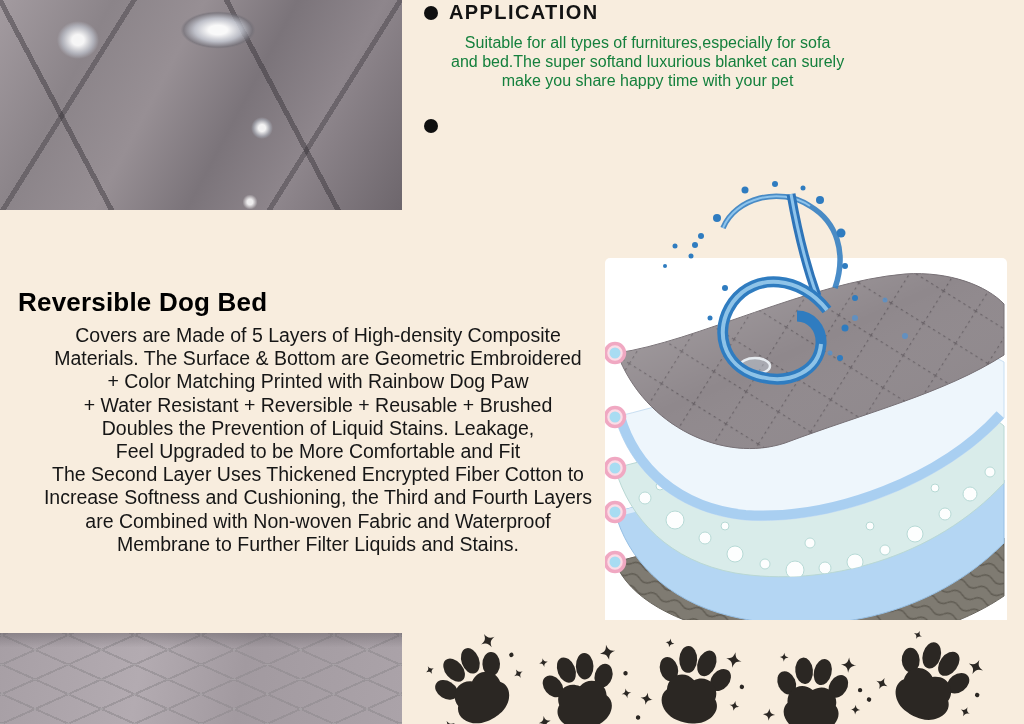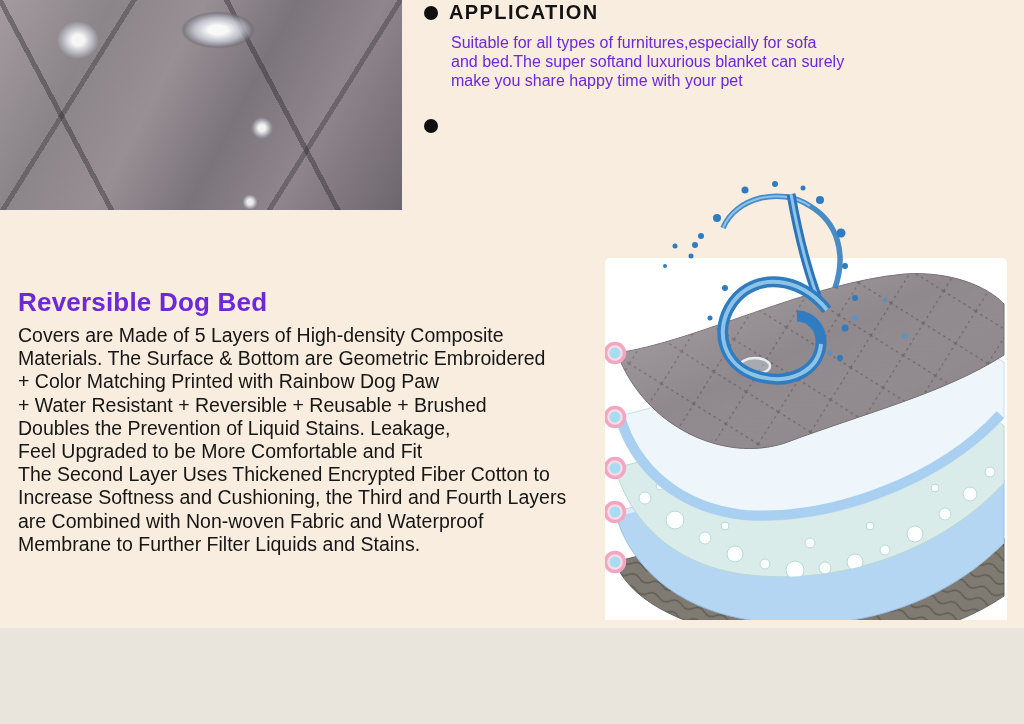--- a/index.html
+++ b/index.html
@@ -1,17 +1,17 @@
 <!DOCTYPE html>
 <html><head>
 <meta charset="utf-8">
 <style>
   html,body{margin:0;padding:0;}
   body{font-family:"Liberation Sans", sans-serif; background:#e9e4dc;}
-  #stage{position:relative;width:1024px;height:628px;background:#f8edde;overflow:hidden;}
+  #stage{position:relative;width:1024px;height:724px;background:#f8edde;overflow:hidden;}
 
   
   .photo-top{
     position:absolute;left:0;top:0;width:402px;height:210px;
     background:
       radial-gradient(ellipse 52px 26px at 218px 30px, rgba(255,255,255,.95) 0 18%, rgba(200,204,214,.8) 45%, rgba(110,108,116,.55) 66%, transparent 72%),
       radial-gradient(ellipse 30px 27px at 78px 40px, rgba(255,255,255,.92) 0 20%, rgba(190,194,204,.7) 52%, transparent 70%),
       radial-gradient(circle 14px at 262px 128px, rgba(255,255,255,.9) 0 25%, rgba(175,180,190,.6) 60%, transparent 78%),
       radial-gradient(circle 10px at 250px 202px, rgba(255,255,255,.85) 0 28%, transparent 75%),
       repeating-linear-gradient(62deg, transparent 0 96px, rgba(42,38,44,.4) 96px 101px, transparent 101px 200px),
@@ -24,27 +24,27 @@
       linear-gradient(180deg, rgba(60,55,60,.28), rgba(0,0,0,0) 16%),
       repeating-linear-gradient(24deg, rgba(250,248,250,.25) 0 2px, transparent 2px 27px),
       repeating-linear-gradient(-24deg, rgba(250,248,250,.25) 0 2px, transparent 2px 27px),
       repeating-linear-gradient(24deg, rgba(75,68,74,.5) 0 2px, transparent 2px 27px),
       repeating-linear-gradient(-24deg, rgba(75,68,74,.5) 0 2px, transparent 2px 27px),
       linear-gradient(100deg,#a79fa5,#b3abb1 35%,#a29aa0 60%,#aba3a9);
   }
 
   
   .feature-title{position:absolute;left:449px;font-size:20px;font-weight:700;letter-spacing:1.4px;color:#131313;white-space:nowrap;}
-  .feature-body{position:absolute;left:451px;font-size:16px;line-height:19px;color:#6d28d9;white-space:pre-line;}
+  .feature-body{position:absolute;left:451px;font-size:16px;line-height:19px;color:#15803d;white-space:pre-line;text-align:center;}
   .bullet{position:absolute;left:424px;width:14px;height:14px;border-radius:50%;background:#101010;}
   #feat1-bullet{top:6px;} #feat1-title{top:1px;} #feat1-body{top:33px;}
   #feat2-bullet{top:119px;} #feat2-title{top:114px;} #feat2-body{top:145px;}
 
-  .main-title{position:absolute;left:18px;top:287px;font-size:26px;font-weight:700;color:#6d28d9;letter-spacing:.2px;}
-  .main-body{position:absolute;left:18px;top:324px;width:600px;font-size:19.5px;line-height:23.2px;color:#161616;white-space:pre-line;}
+  .main-title{position:absolute;left:18px;top:287px;font-size:26px;font-weight:700;color:#000000;letter-spacing:.2px;}
+  .main-body{position:absolute;left:18px;top:324px;width:600px;font-size:19.5px;line-height:23.2px;color:#161616;white-space:pre-line;text-align:center;}
 
   
   #layers-svg{position:absolute;left:605px;top:153px;}
   #paws-svg{position:absolute;left:420px;top:630px;}
 </style>
 </head>
 <body>
 
 <div id="stage">
 

